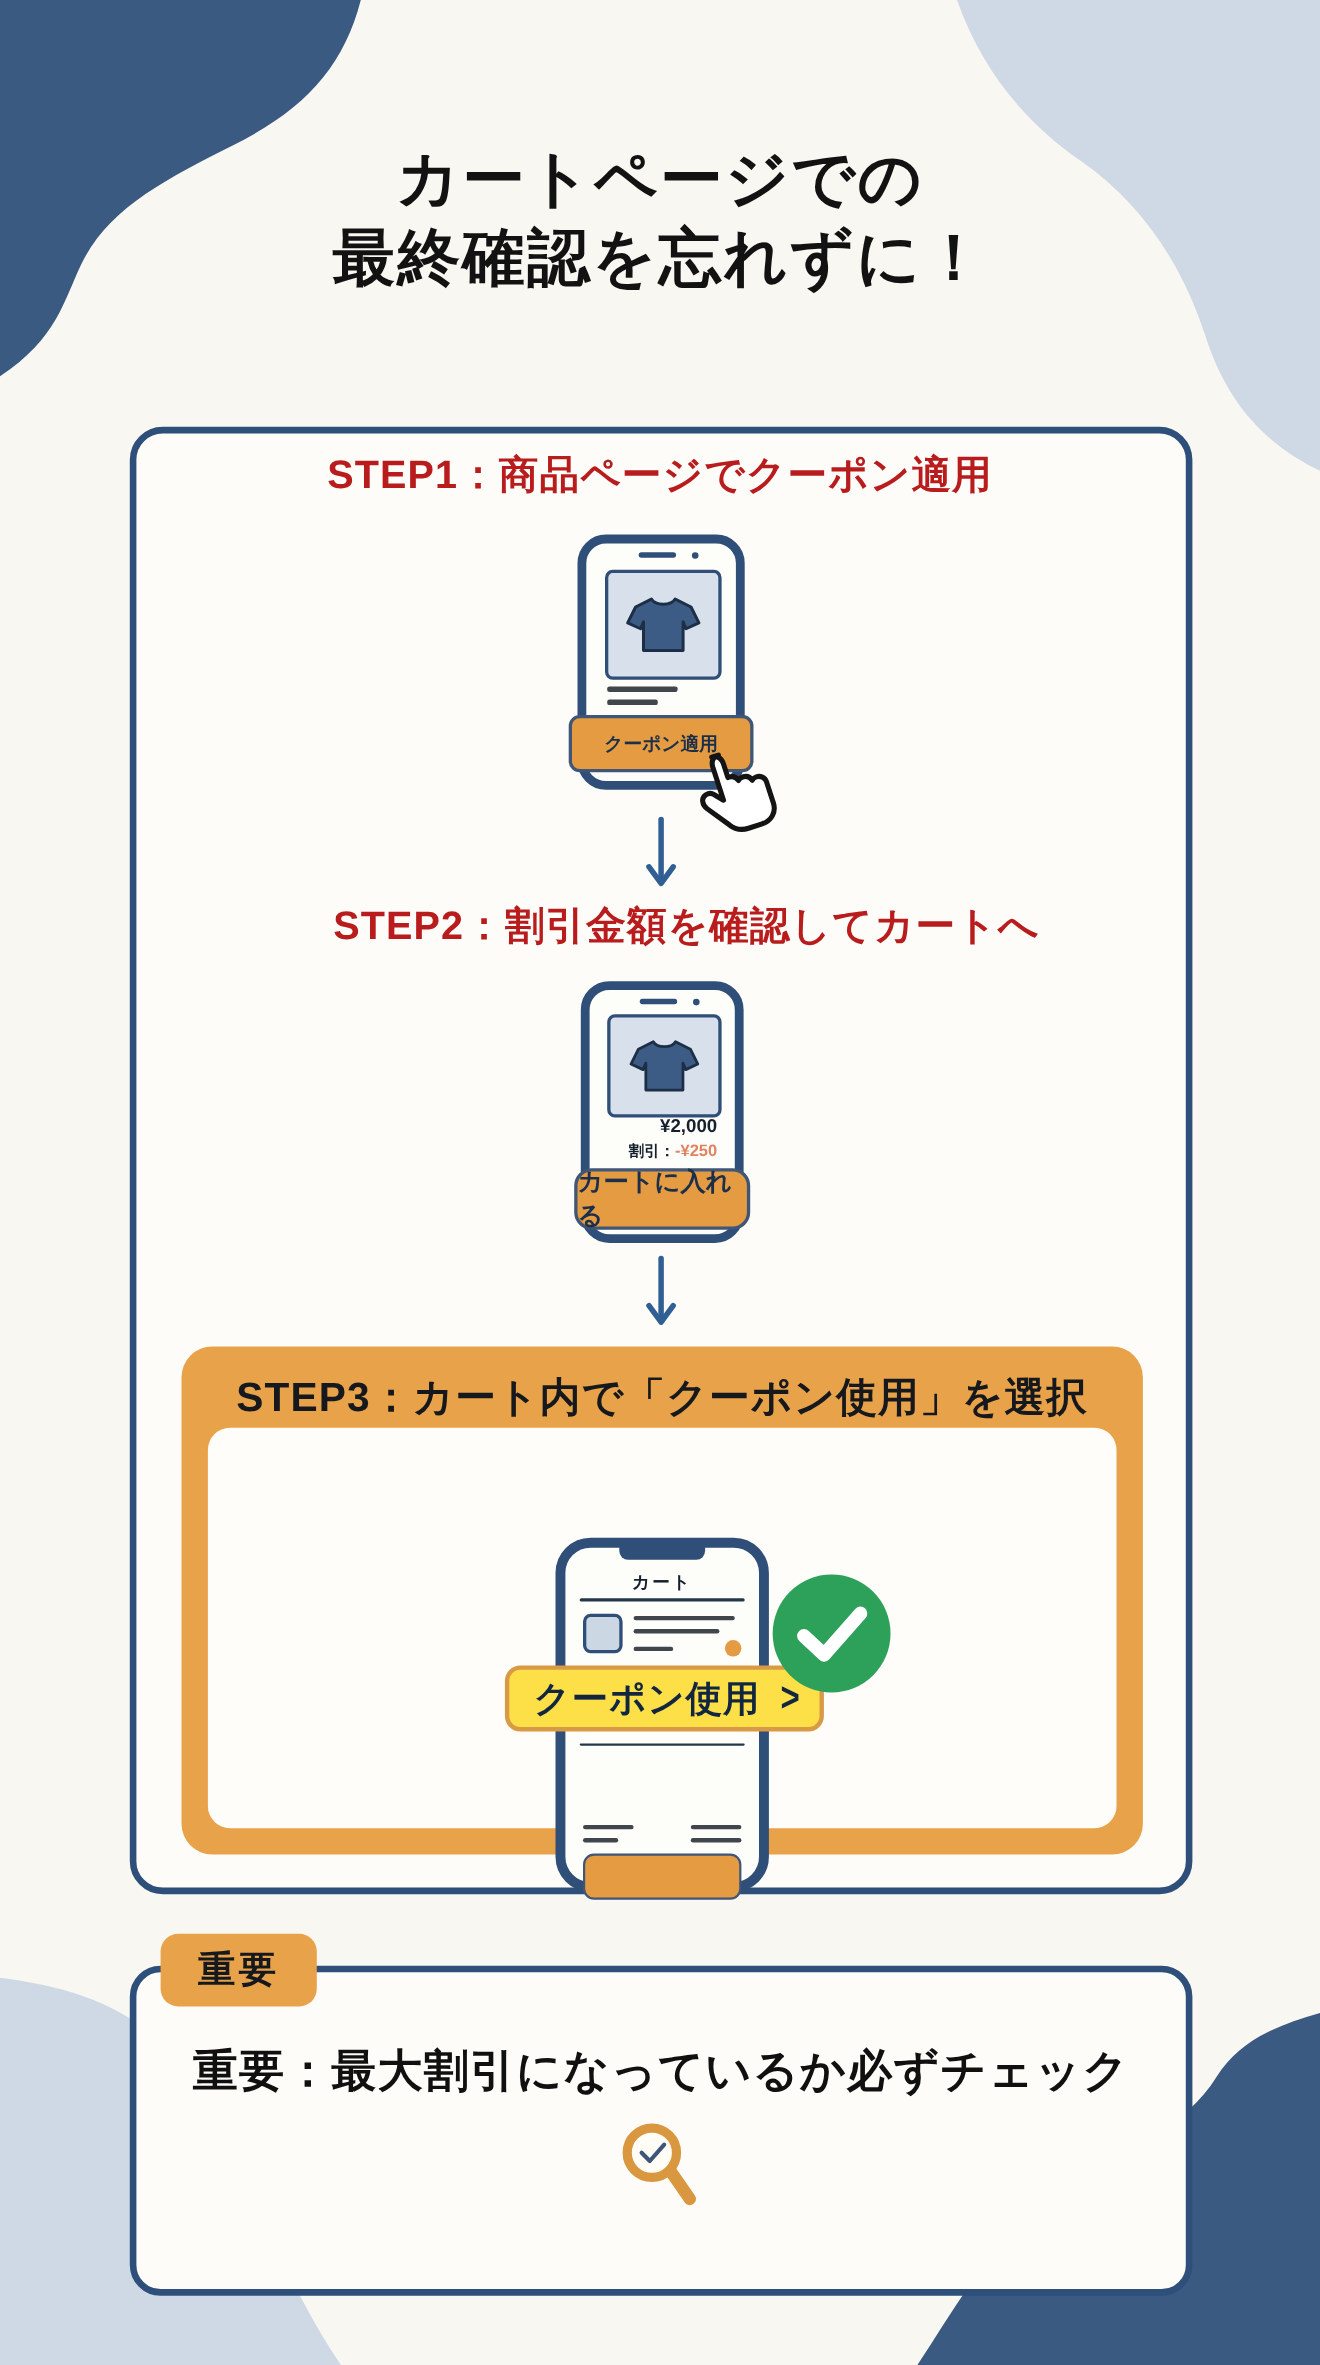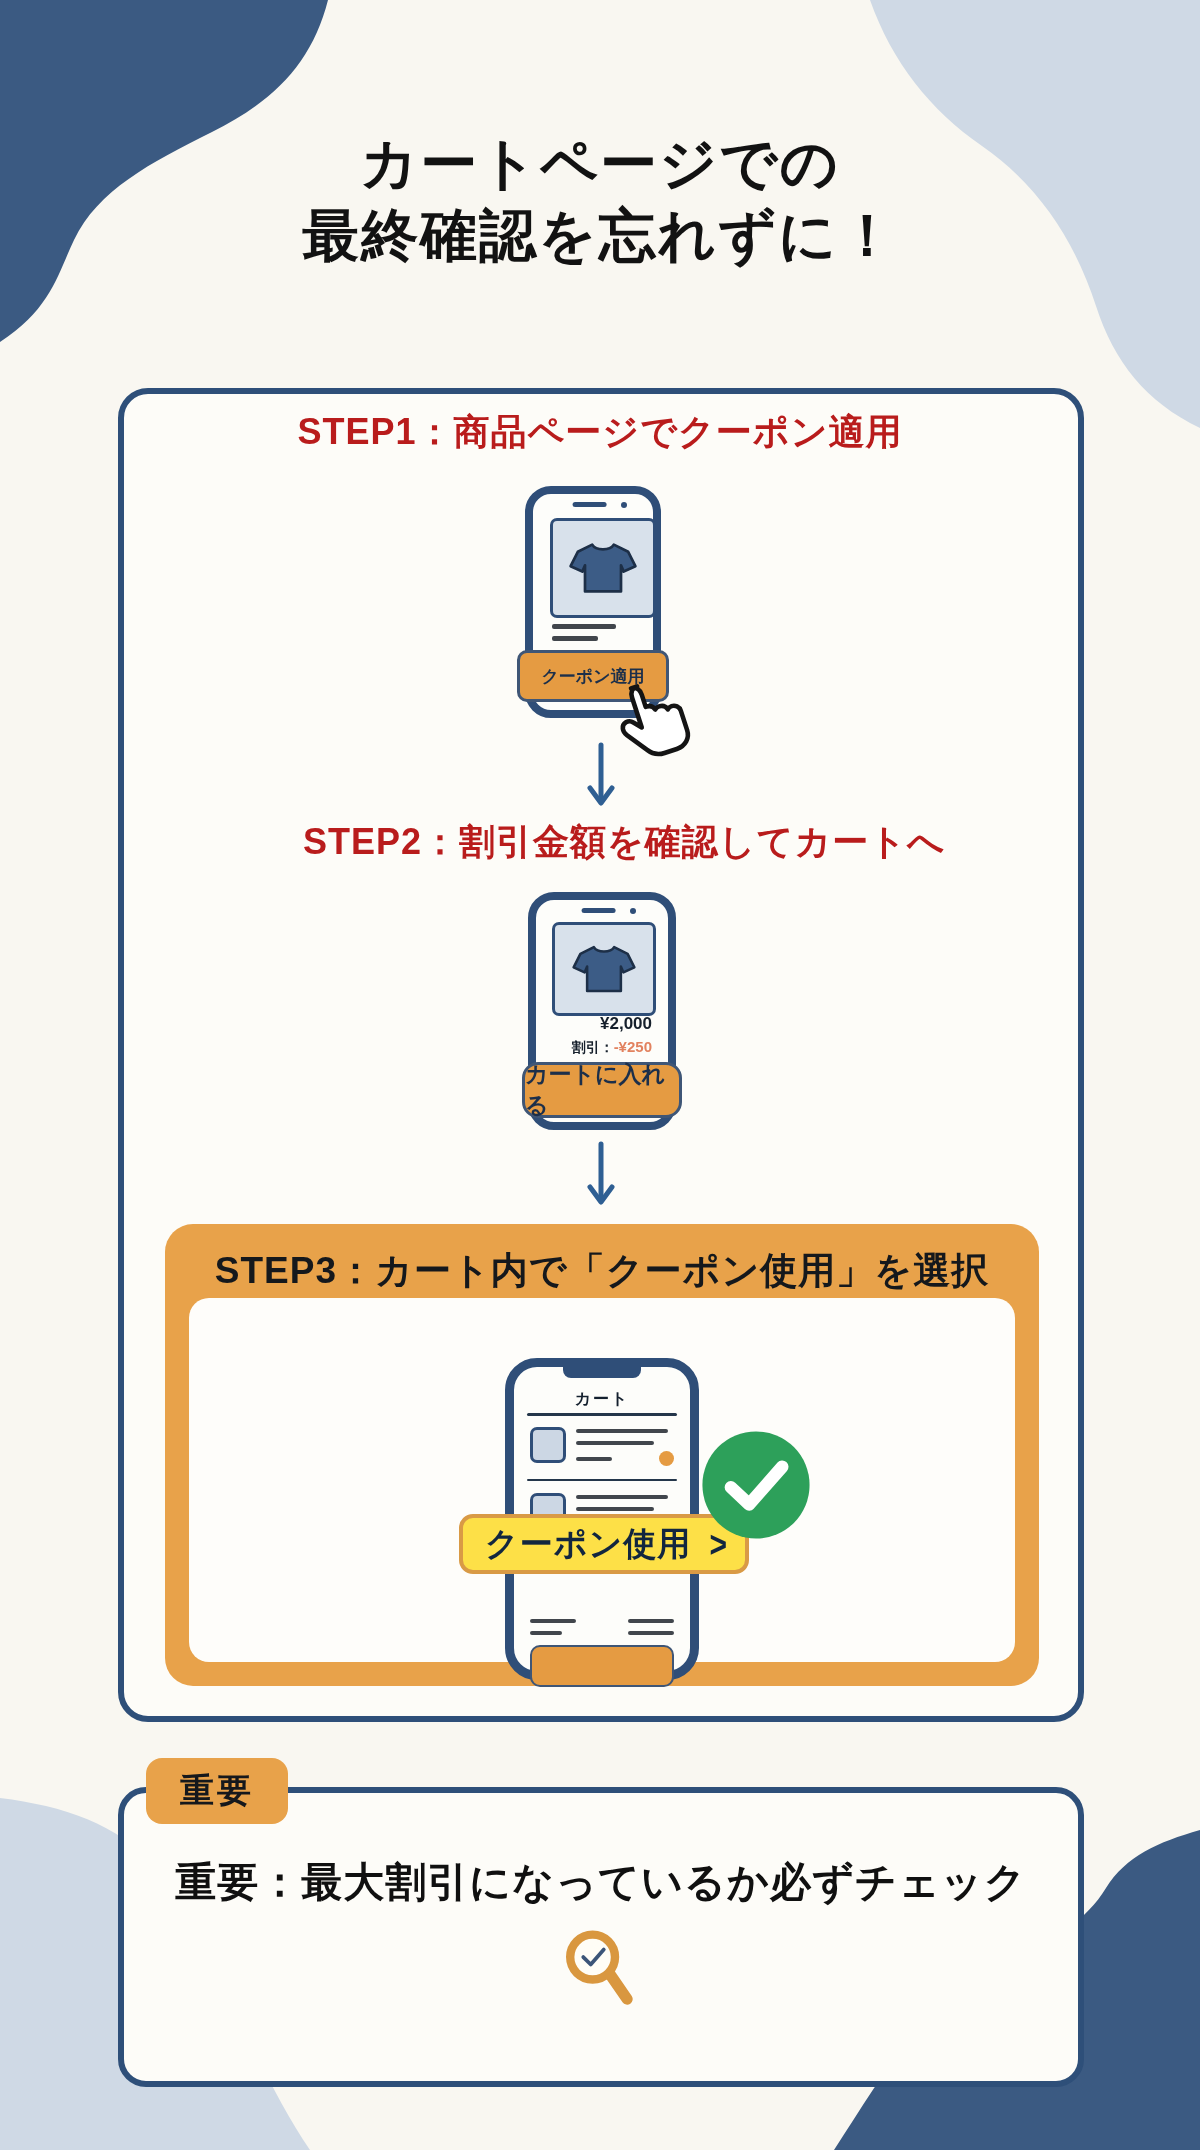--- a/index.html
+++ b/index.html
@@ -71,21 +71,21 @@
 
   <div class="title">
     <div>カートページでの</div>
     <div>最終確認を忘れずに！</div>
   </div>
 
   <div class="steps-panel"></div>
 
   <div class="step-heading" style="top:408px;">STEP1：商品ページでクーポン適用</div>
 
-  <div class="phone" style="left:525px;top:486px;width:136px;height:232px;">
+  <div class="phone" style="left:525px;top:486px;width:152px;height:232px;">
     <div class="notch-line"></div>
     <div class="notch-dot"></div>
     <div class="img-card" style="left:17px;top:24px;width:100px;height:94px;">
       <svg width="72" height="58" viewBox="0 0 80 64">
         <path d="M28 6 L12 14 L4 30 L17 36 L20 29 L20 58 L60 58 L60 29 L63 36 L76 30 L68 14 L52 6 C48 13 32 13 28 6 Z" fill="#3c5c86" stroke="#1d2f47" stroke-width="3" stroke-linejoin="round"></path>
       </svg>
     </div>
     <div class="gray-line" style="left:19px;top:130px;width:64px;height:5px;"></div>
     <div class="gray-line" style="left:19px;top:142px;width:46px;height:5px;"></div>
     <div class="ill-btn" style="left:-16px;right:-16px;top:156px;height:46px;font-size:17px;">クーポン適用</div>
@@ -121,21 +121,21 @@
   <svg style="position:absolute;left:586px;top:1140px;" width="30" height="74" viewBox="0 0 30 72">
     <line x1="15" y1="3" x2="15" y2="58" stroke="#2f5f93" stroke-width="5" stroke-linecap="round"></line>
     <polyline points="4,46 15,61 26,46" fill="none" stroke="#2f5f93" stroke-width="5" stroke-linecap="round" stroke-linejoin="round"></polyline>
   </svg>
 
   <div class="step3-panel">
     <div class="step3-heading">STEP3：カート内で「クーポン使用」を選択</div>
   </div>
   <div class="step3-inner"></div>
 
-  <div class="phone" style="left:505px;top:1358px;width:194px;height:322px;border-width:9px;border-radius:32px;z-index:2;">
+  <div class="phone" style="left:505px;top:1398px;width:194px;height:322px;border-width:9px;border-radius:32px;z-index:2;">
     <div style="position:absolute;top:-2px;left:50%;transform:translateX(-50%);width:78px;height:13px;background:#2f4e78;border-radius:0 0 8px 8px;"></div>
     <div class="screen-title">カート</div>
     <div class="rule" style="left:13px;right:13px;top:46px;"></div>
 
     <div class="cart-thumb" style="left:16px;top:60px;"></div>
     <div class="gray-line" style="left:62px;top:62px;width:92px;height:4px;"></div>
     <div class="gray-line" style="left:62px;top:74px;width:78px;height:4px;"></div>
     <div class="gray-line" style="left:62px;top:90px;width:36px;height:4px;"></div>
     <div class="cart-dot" style="right:16px;top:84px;"></div>
     <div class="rule" style="left:13px;right:13px;top:112px;height:2px;"></div>

